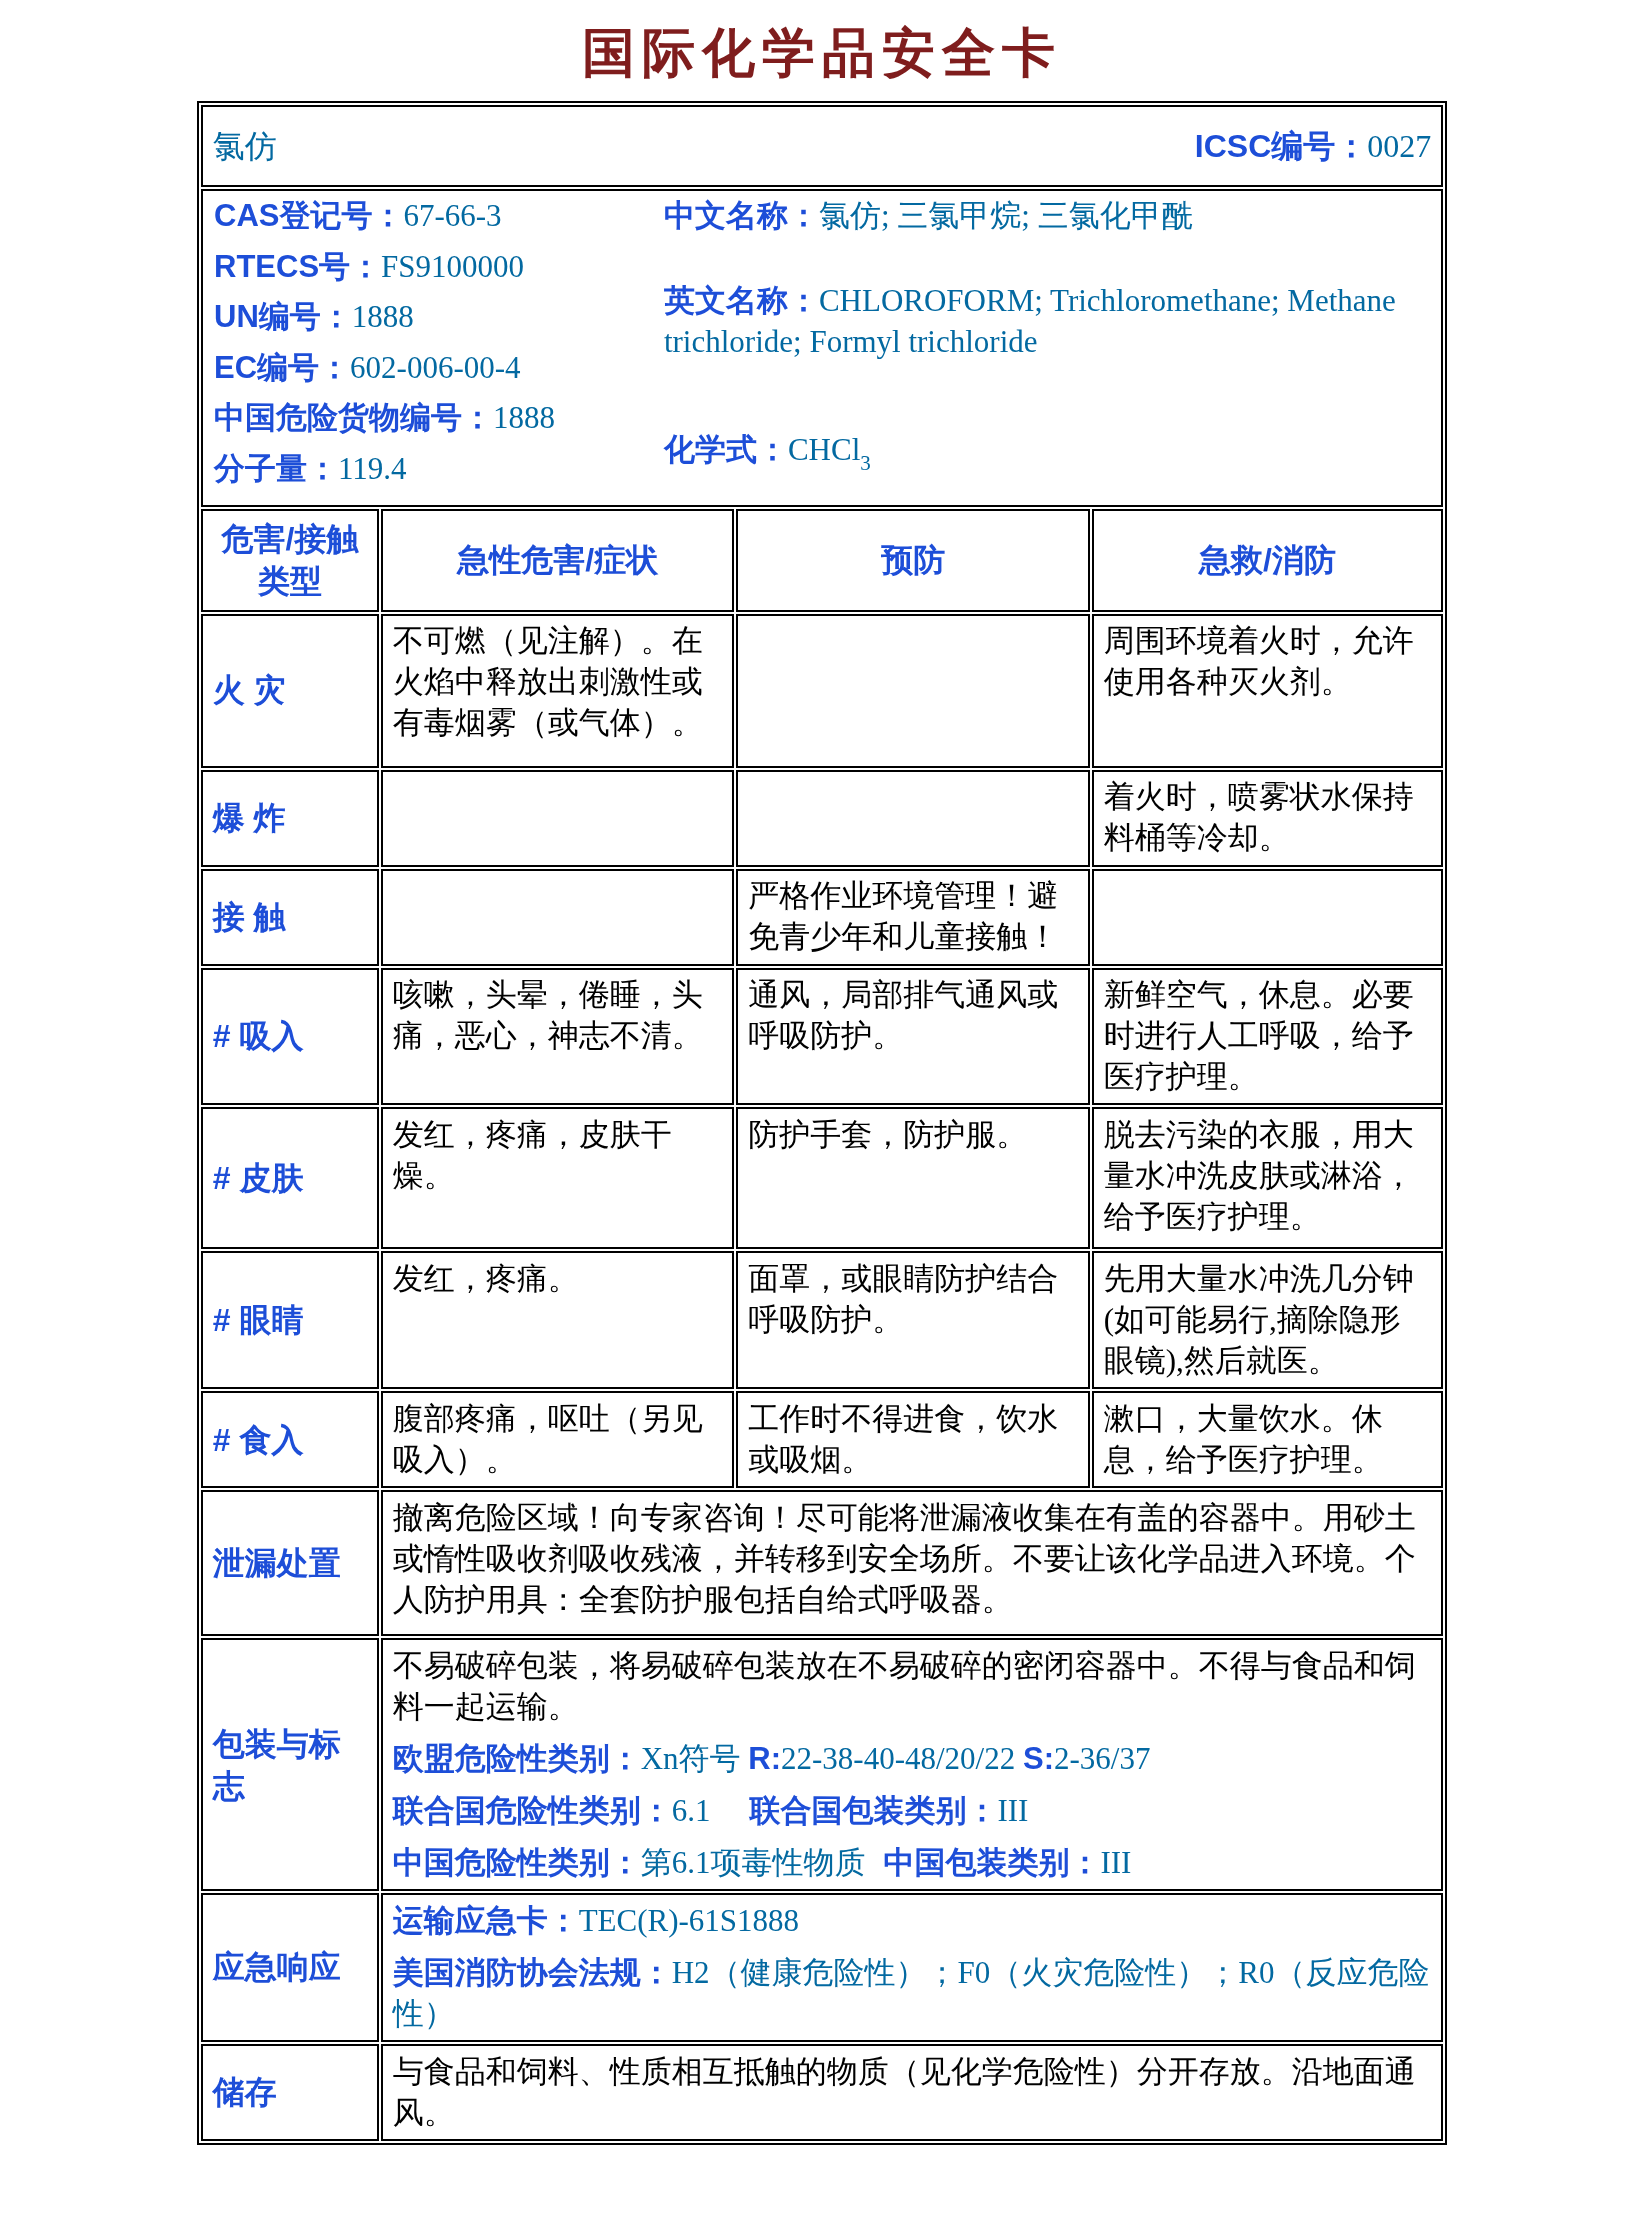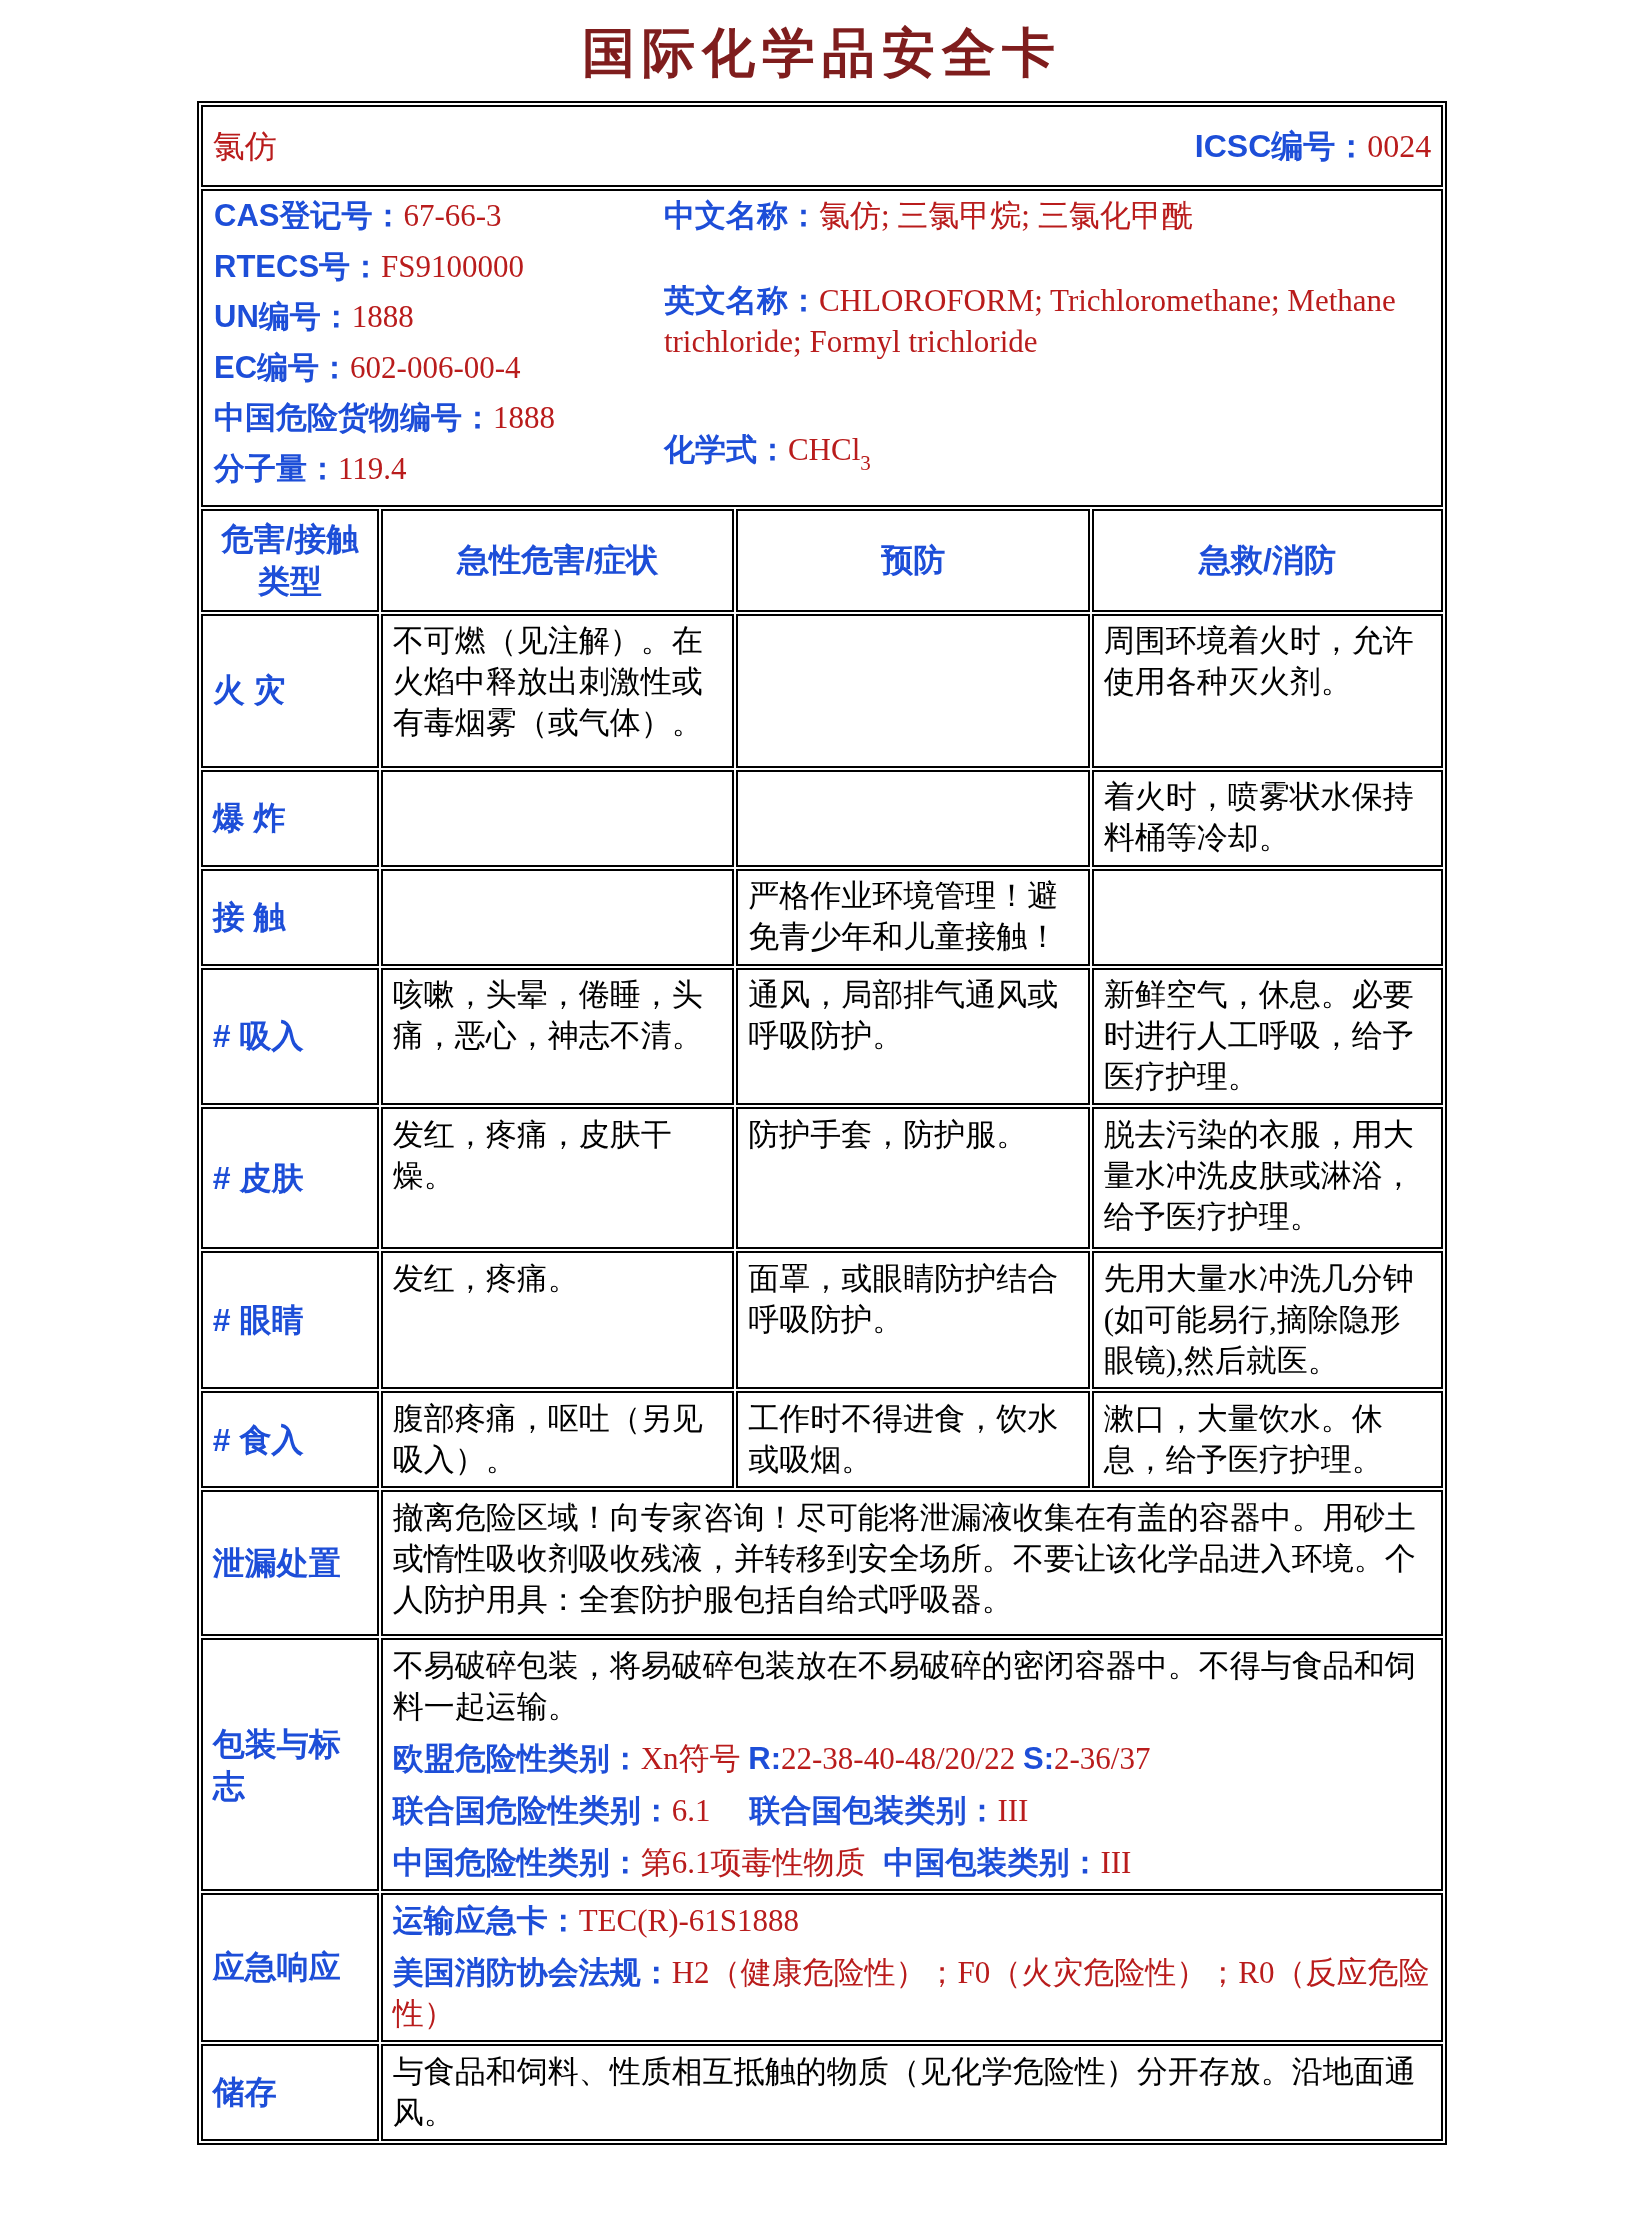--- a/index.html
+++ b/index.html
@@ -32,21 +32,21 @@
     vertical-align:top;
     padding:5.6px 9.7px;
     font-size:31px;
     line-height:1.32;
   }
   .blue {
     color:#1d4ed8;
     font-family:"Liberation Sans","DejaVu Sans",sans-serif;
     font-weight:bold;
   }
-  .serif { font-family:"Liberation Serif","DejaVu Serif",serif; font-weight:normal; color:#b91c1c;text-align:center; }
+  .serif { font-family:"Liberation Serif","DejaVu Serif",serif; font-weight:normal; color:#0369a1;text-align:center; }
   
   td.headrow { vertical-align:middle; }
   .headrow .flexrow { display:flex; justify-content:space-between; align-items:center; font-size:32px; }
   
   td.inforow { padding:5px 11px; }
   .info-flex { display:flex; }
   .info-ids { width:37%; }
   .info-names { width:63%; }
   .id-line { margin-bottom:9.7px; font-size:31px; }
   .name-line { font-size:31px; }
@@ -95,21 +95,21 @@
       <col style="width:28.6%">
       <col style="width:28.6%">
       <col style="width:28.4%">
     </colgroup>
 
     <tbody>
         <tr class="rA">
       <td colspan="4" class="headrow">
         <div class="flexrow">
           <span class="serif">氯仿</span>
-          <span><span class="blue">ICSC编号：</span><span class="serif">0024</span></span>
+          <span><span class="blue">ICSC编号：</span><span class="serif">0027</span></span>
         </div>
       </td>
     </tr>
 
     <tr class="rB">
       <td colspan="4" class="inforow">
         <div class="info-flex">
           <div class="info-ids">
             <div class="id-line"><span class="blue">CAS登记号：</span><span class="serif">67-66-3</span></div>
             <div class="id-line"><span class="blue">RTECS号：</span><span class="serif">FS9100000</span></div>

